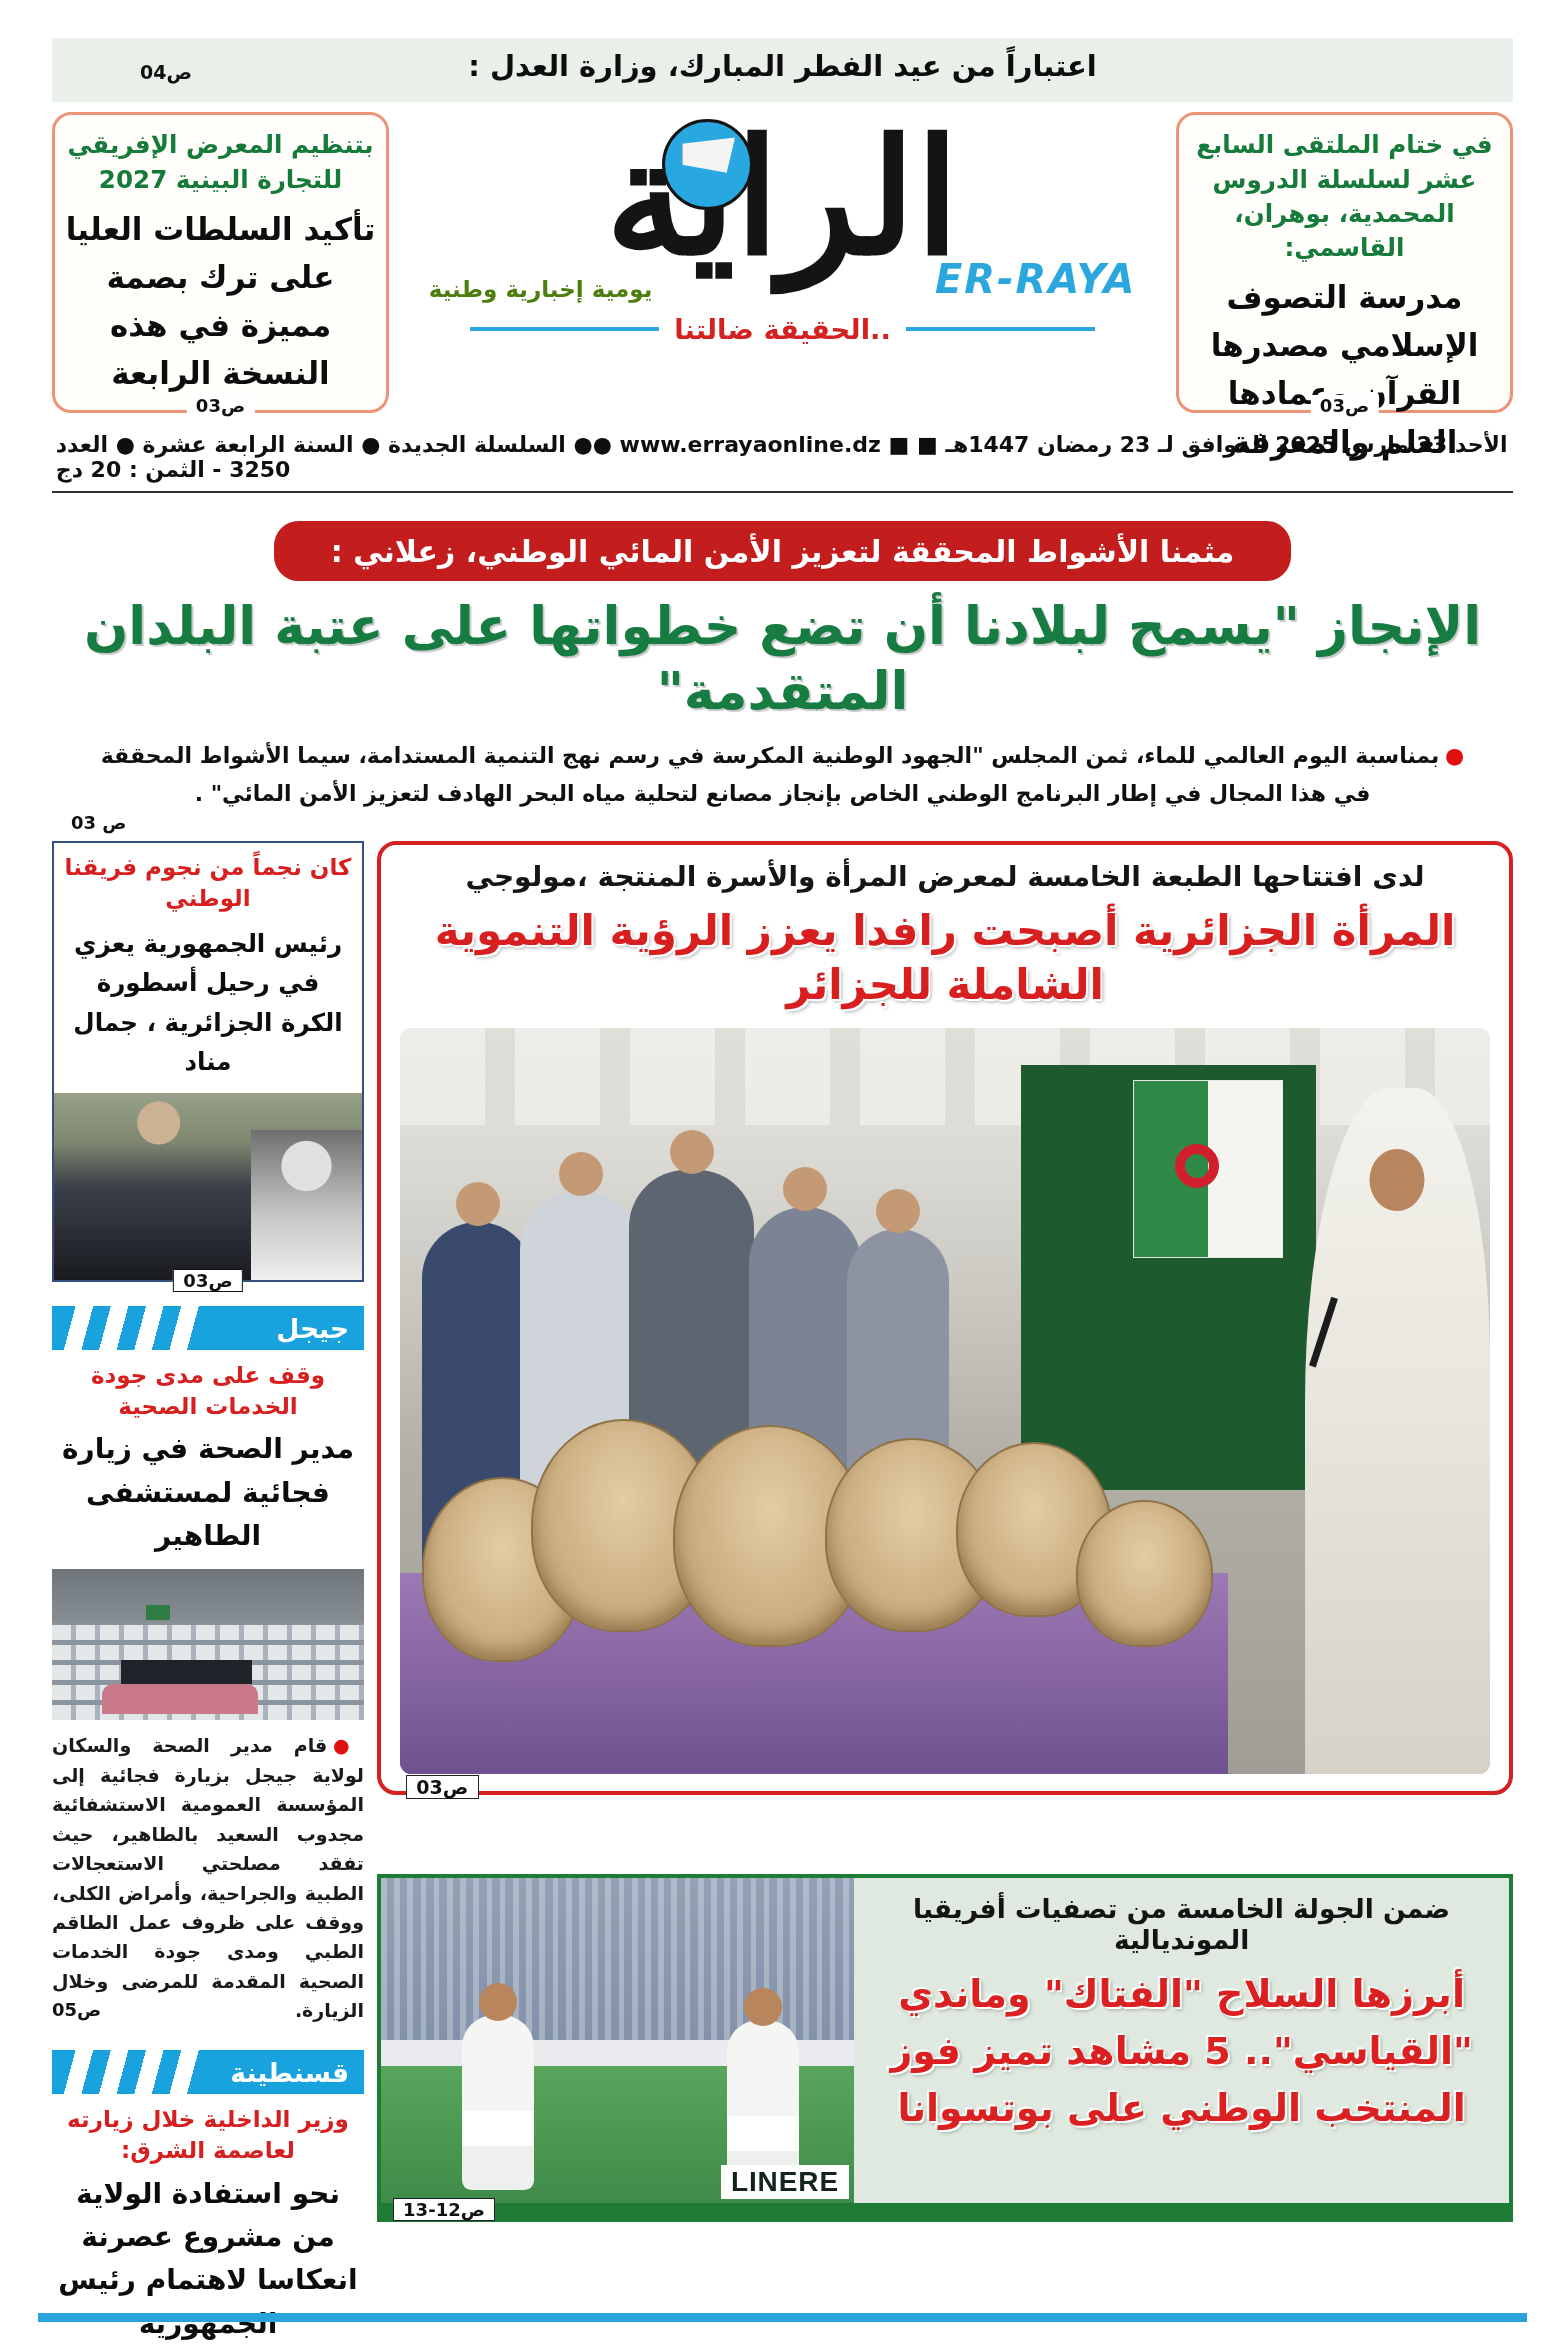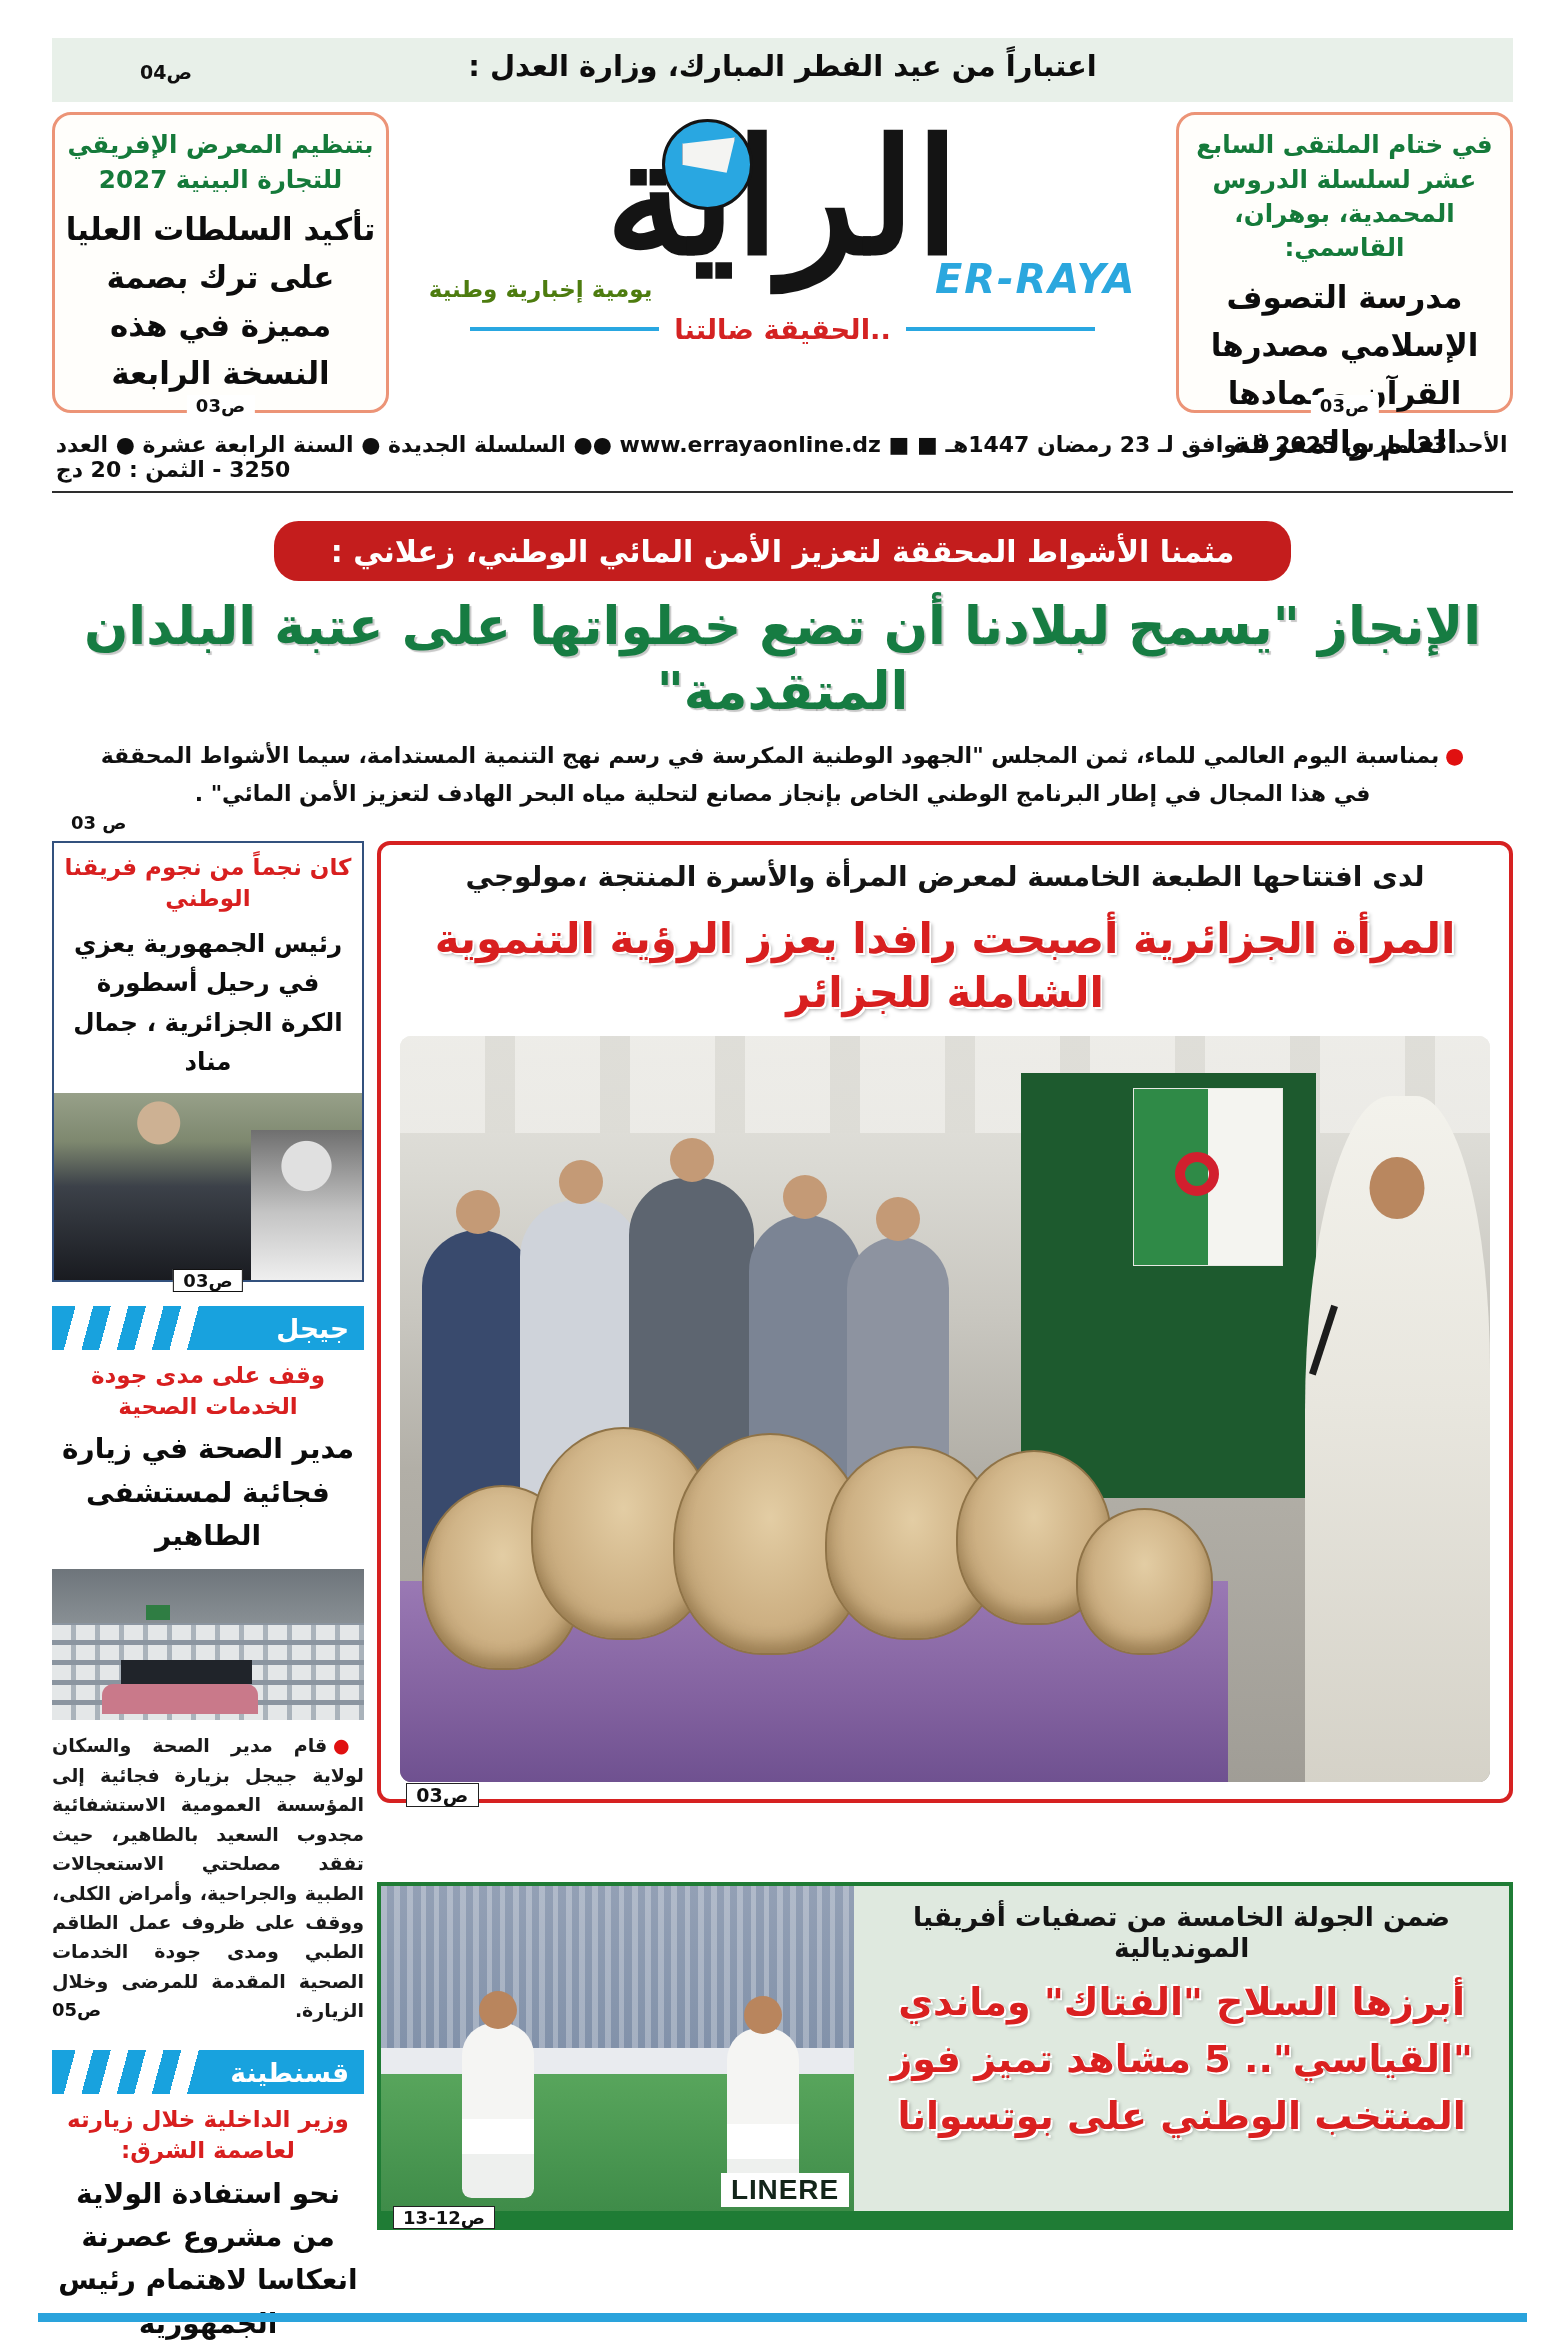--- a/index.html
+++ b/index.html
@@ -67,24 +67,24 @@
   .lead { margin:13.2px auto 0; width:1401px; text-align:center; font-size:22px; font-weight:bold; line-height:1.7; color:#101010; }
   .bullet { color:#e01010; margin-left:5.7px; }
   .lead-pref-row { margin:0 71px; text-align:left; font-size:18px; }
 
   
   .content-row { display:flex; gap:13.2px; margin:7.6px 52px 0; align-items:flex-start; }
   .main-col { flex:1; min-width:0; }
   .left-col { flex:0 0 312px; }
 
   
-  .feature-box { border:4.7px solid #d62121; border-radius:13px; background:#fff; padding:15px 19px 17px; position:relative; }
+  .feature-box { border:4.7px solid #d62121; border-radius:19px; background:#fff; padding:15px 19px 17px; position:relative; }
   .feature-kicker { text-align:center; font-size:28px; font-weight:bold; color:#151515; }
   .feature-headline {
-    text-align:center; font-size:42px; font-weight:bold; color:#d81f1f; margin-top:19px; line-height:1.3;
+    text-align:center; font-size:42px; font-weight:bold; color:#d81f1f; margin-top:11px; line-height:1.3;
     text-shadow:1.9px 1.9px 0 #fff, -1.9px -1.9px 0 #fff, 2.8px 2.8px 3.8px rgba(0,0,0,.3);
   }
   .feature-photo {
     margin-top:15px; height:746px; border-radius:11.4px; position:relative; overflow:hidden;
     background:linear-gradient(180deg,#e7e6e1 0%,#dad9d3 18%,#c8c6bf 38%,#b2afa7 58%,#a09d96 100%);
   }
   .feature-pref { position:absolute; bottom:-7.6px; left:24.6px; background:#fff; border:1.9px solid #222; padding:0 9.5px; font-size:19px; }
 
   .ex-ceiling { position:absolute; top:0; left:0; right:0; height:13%;
     background:repeating-linear-gradient(90deg,#efeeea 0 85px,#dddcd6 85px 115px); opacity:.8; }

